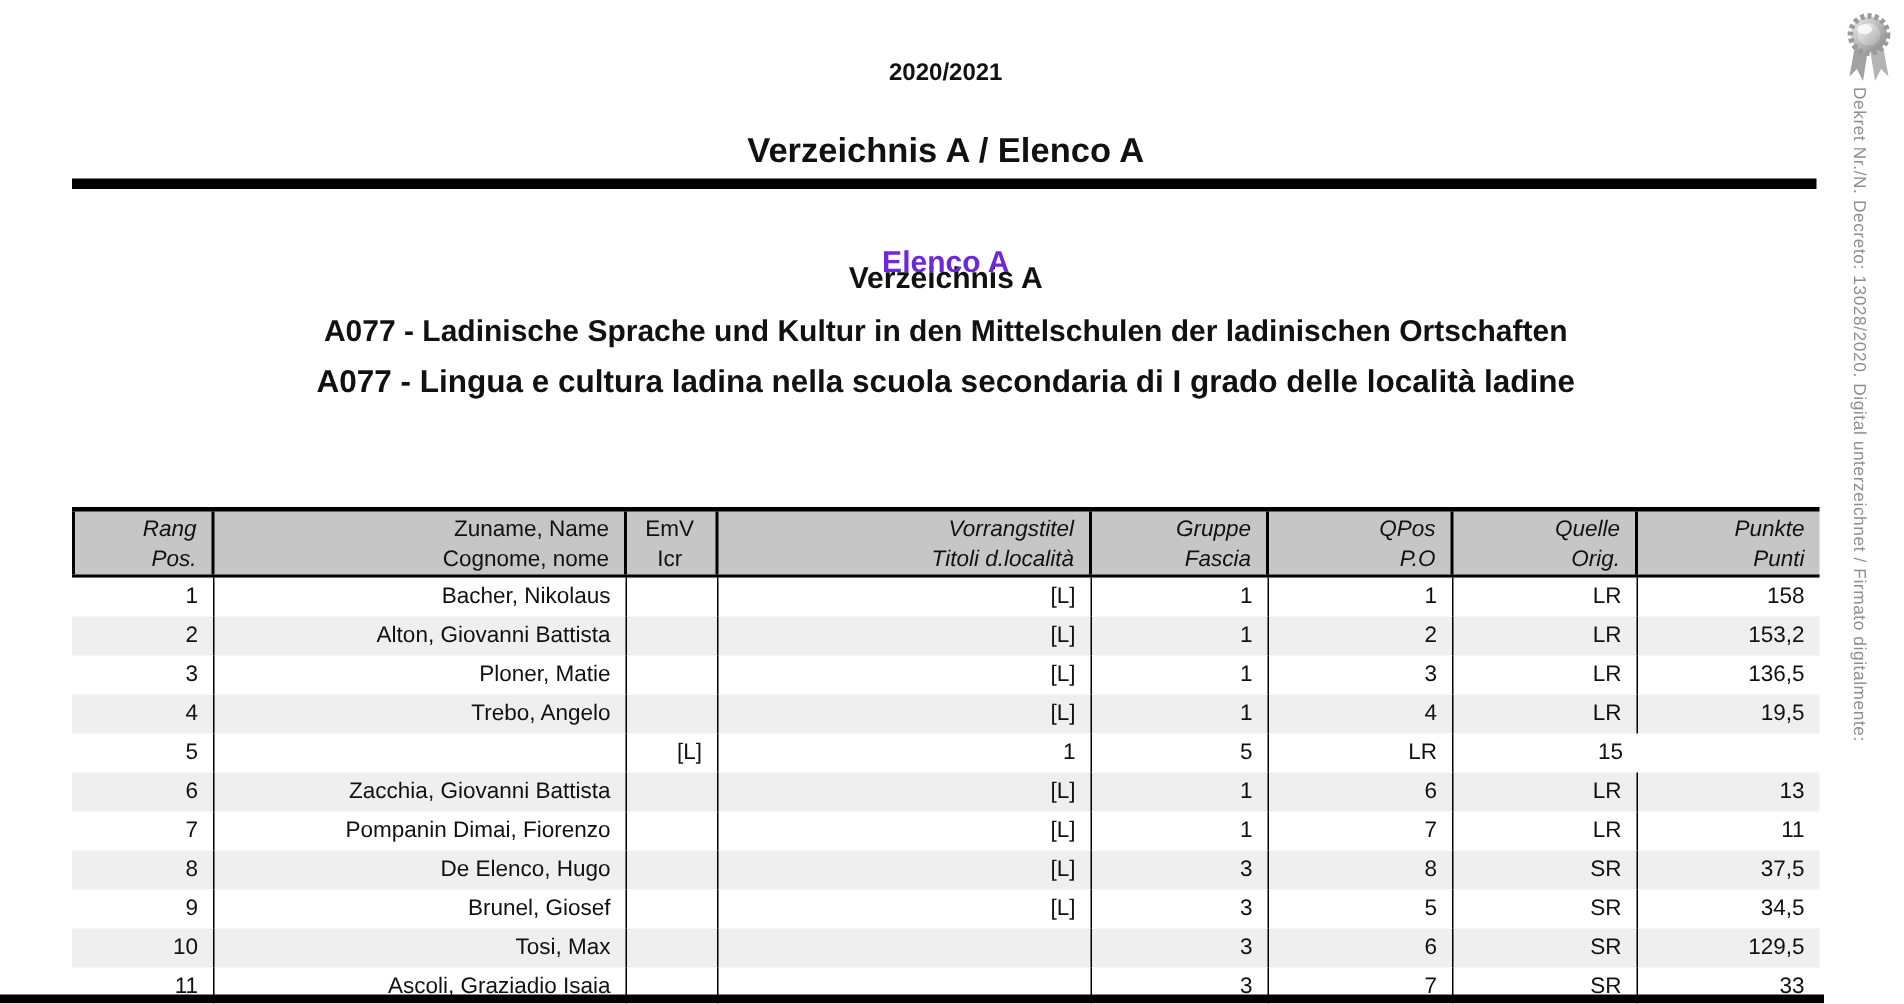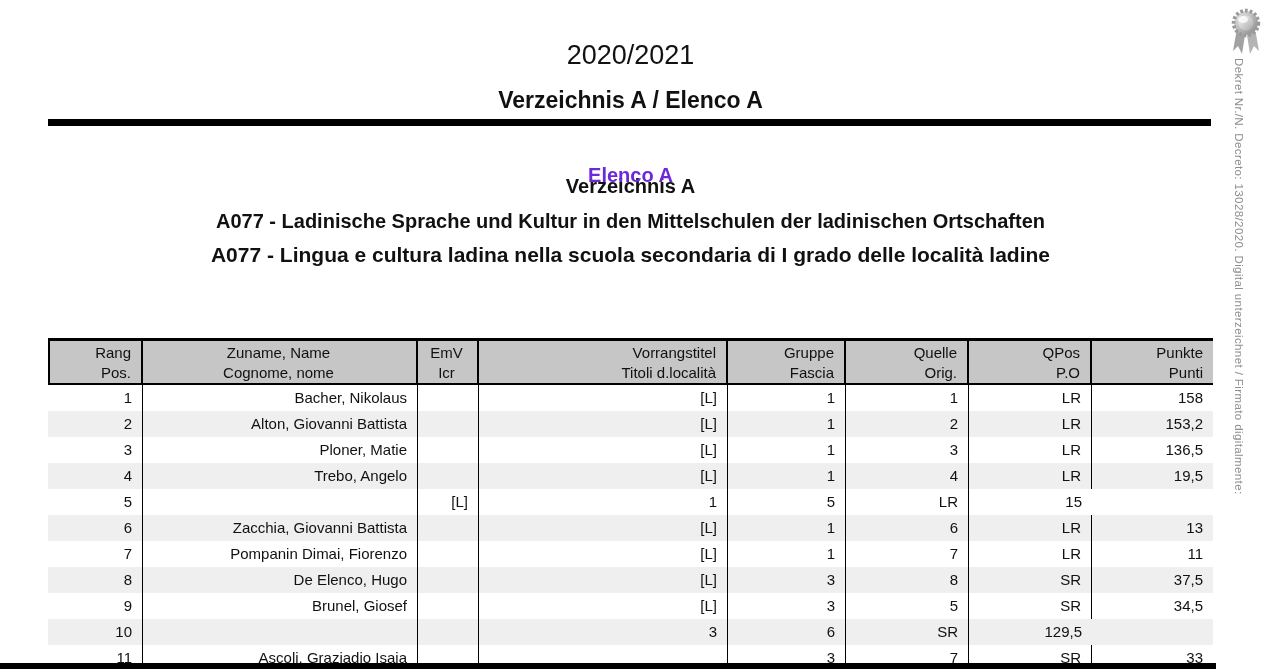--- a/index.html
+++ b/index.html
@@ -11,21 +11,21 @@
     width: 1269px;
     height: 669px;
     background: #ffffff;
     overflow: hidden;
   }
 
   .content { position: absolute; left: 48px; width: 1165px; top: 0; }
 
   .title-year {
     position: absolute; top: 40px; left: 0; width: 100%;
-    text-align: center; font-size: 27px; font-weight: normal; color: #111;
+    text-align: center; font-size: 16px; font-weight: bold; color: #111;
   }
   .title-main {
     position: absolute; top: 87px; left: 0; width: 100%;
     text-align: center; font-size: 23px; font-weight: bold; color: #111;
   }
   .thick-rule {
     position: absolute; top: 119px; left: 0; width: 1163px; height: 7px;
     background: #000;
   }
   .subtitle-de {
@@ -59,22 +59,22 @@
     height: 47px;
   }
   .t-header .hcell {
     padding: 2px 10px 2px 8px;
     line-height: 20px;
     border-right: 2px solid #000;
     overflow: hidden; white-space: nowrap;
   }
   .t-header .hcell:first-child { border-left: 2px solid #000; }
   .t-header .hcell:last-child { border-right: none; }
-  .h-right { text-align: right; }
-  .h-left { text-align: center; }
+  .h-right { text-align: right; font-style: italic; }
+  .h-left { text-align: right; }
   .h-center { text-align: center; }
 
   .t-body .trow {
     display: grid;
     grid-template-columns: 95px 275px 61px 249px 118px 123px 123px 121px;
     height: 26px;
   }
   .t-body .trow:nth-child(even) { background: #efefef; }
   .t-body .cell {
     line-height: 25px;
@@ -136,26 +136,26 @@
         </div>
         <div class="hcell h-right">
           <div>Vorrangstitel</div>
           <div>Titoli d.località</div>
         </div>
         <div class="hcell h-right">
           <div>Gruppe</div>
           <div>Fascia</div>
         </div>
         <div class="hcell h-right">
+          <div>QPos</div>
+          <div>P.O</div>
+        </div>
+        <div class="hcell h-right">
           <div>Quelle</div>
           <div>Orig.</div>
-        </div>
-        <div class="hcell h-right">
-          <div>QPos</div>
-          <div>P.O</div>
         </div>
         <div class="hcell h-right">
           <div>Punkte</div>
           <div>Punti</div>
         </div>
       </div>
       <div class="t-body">
   <div class="trow">
     <div class="cell c-rank">1</div>
     <div class="cell c-name">Bacher, Nikolaus</div>
@@ -249,20 +249,21 @@
     <div class="cell c-emv"></div>
     <div class="cell c-prio">[L]</div>
     <div class="cell c-group">3</div>
     <div class="cell c-qpos">5</div>
     <div class="cell c-src">SR</div>
     <div class="cell c-pts">34,5</div>
   </div>
 
   <div class="trow">
     <div class="cell c-rank">10</div>
+    <div class="cell c-name">Tosi, Max</div>
     <div class="cell c-emv"></div>
     <div class="cell c-prio"></div>
     <div class="cell c-group">3</div>
     <div class="cell c-qpos">6</div>
     <div class="cell c-src">SR</div>
     <div class="cell c-pts">129,5</div>
   </div>
 
   <div class="trow">
     <div class="cell c-rank">11</div>

